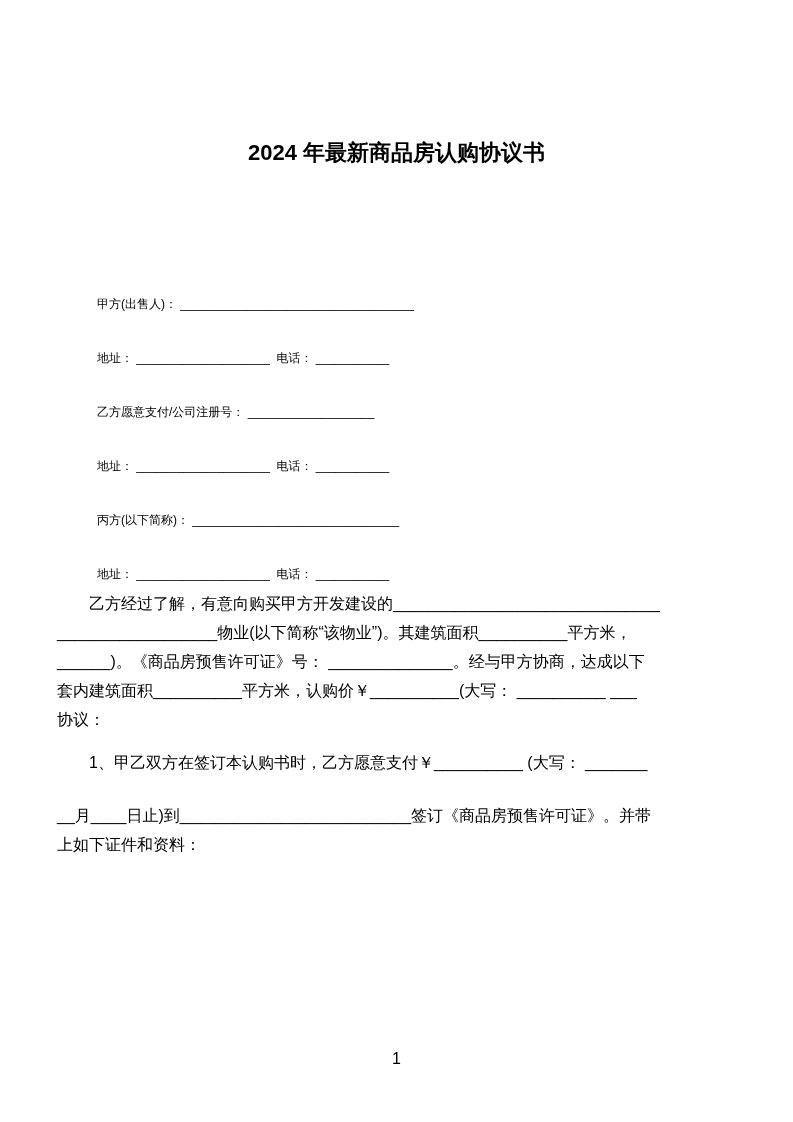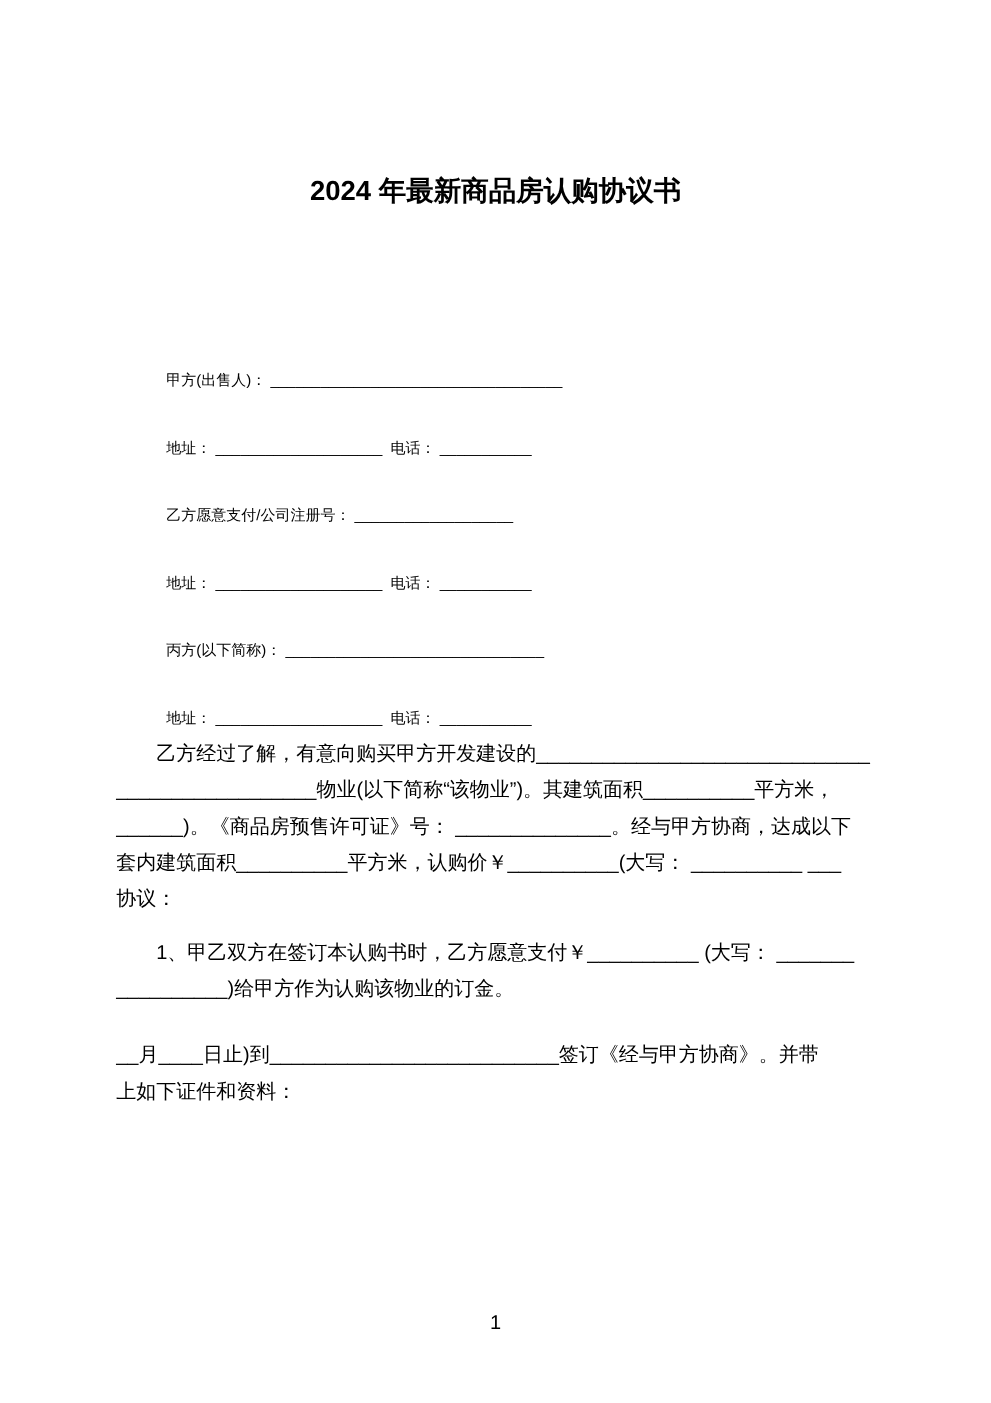--- a/index.html
+++ b/index.html
@@ -7,21 +7,21 @@
     padding: 0;
     background: #ffffff;
   }
   .page {
     position: relative;
     width: 793px;
     height: 1122px;
     margin: 0 auto;
     background: #ffffff;
     box-sizing: border-box;
-    padding: 0 93px;
+    padding: 0 57px;
     font-family: "Liberation Sans", sans-serif;
     color: #000000;
     overflow: hidden;
   }
   .doc-title {
     margin: 138px 0 0 0;
     font-size: 22px;
     line-height: 30px;
     font-weight: bold;
     text-align: center;
@@ -87,23 +87,22 @@
   <div class="intro-paragraph">
     <div class="body-line indent-first">乙方经过了解，有意向购买甲方开发建设的______________________________</div>
     <div class="body-line">__________________物业(以下简称“该物业”)。其建筑面积__________平方米，</div>
     <div class="body-line">______)。《商品房预售许可证》号： ______________。经与甲方协商，达成以下</div>
     <div class="body-line">套内建筑面积__________平方米，认购价￥__________(大写： __________ ___</div>
     <div class="body-line">协议：</div>
   </div>
 
   <div class="clause-1">
     <div class="body-line indent-first">1、甲乙双方在签订本认购书时，乙方愿意支付￥__________ (大写： _______</div>
-    <div class="body-line">__________)给甲方作为认购该物业的订金。</div>
   </div>
 
   <div class="clause-2">
-    <div class="body-line">__月____日止)到__________________________签订《经与甲方协商》。并带</div>
+    <div class="body-line">__月____日止)到__________________________签订《商品房预售许可证》。并带</div>
     <div class="body-line">上如下证件和资料：</div>
   </div>
 
   <div class="page-number">1</div>
 
 </div>
 
 </body></html>

